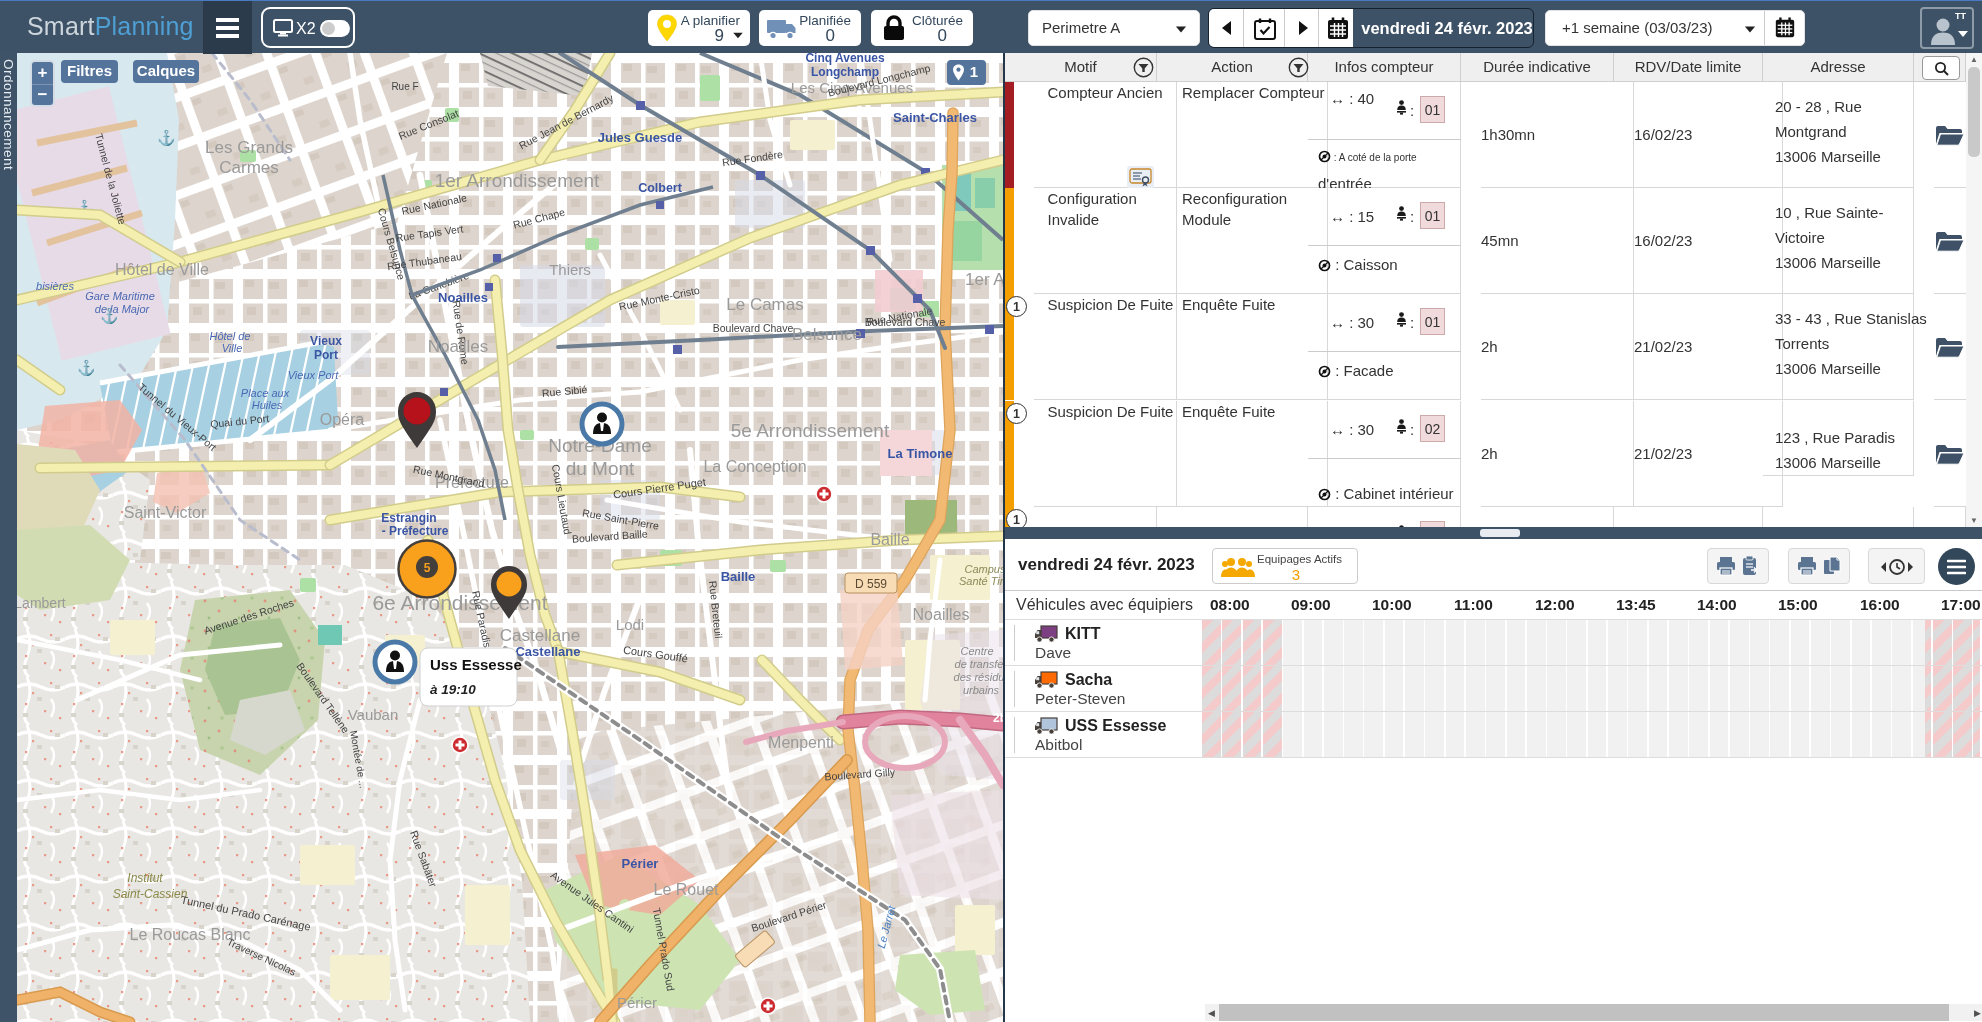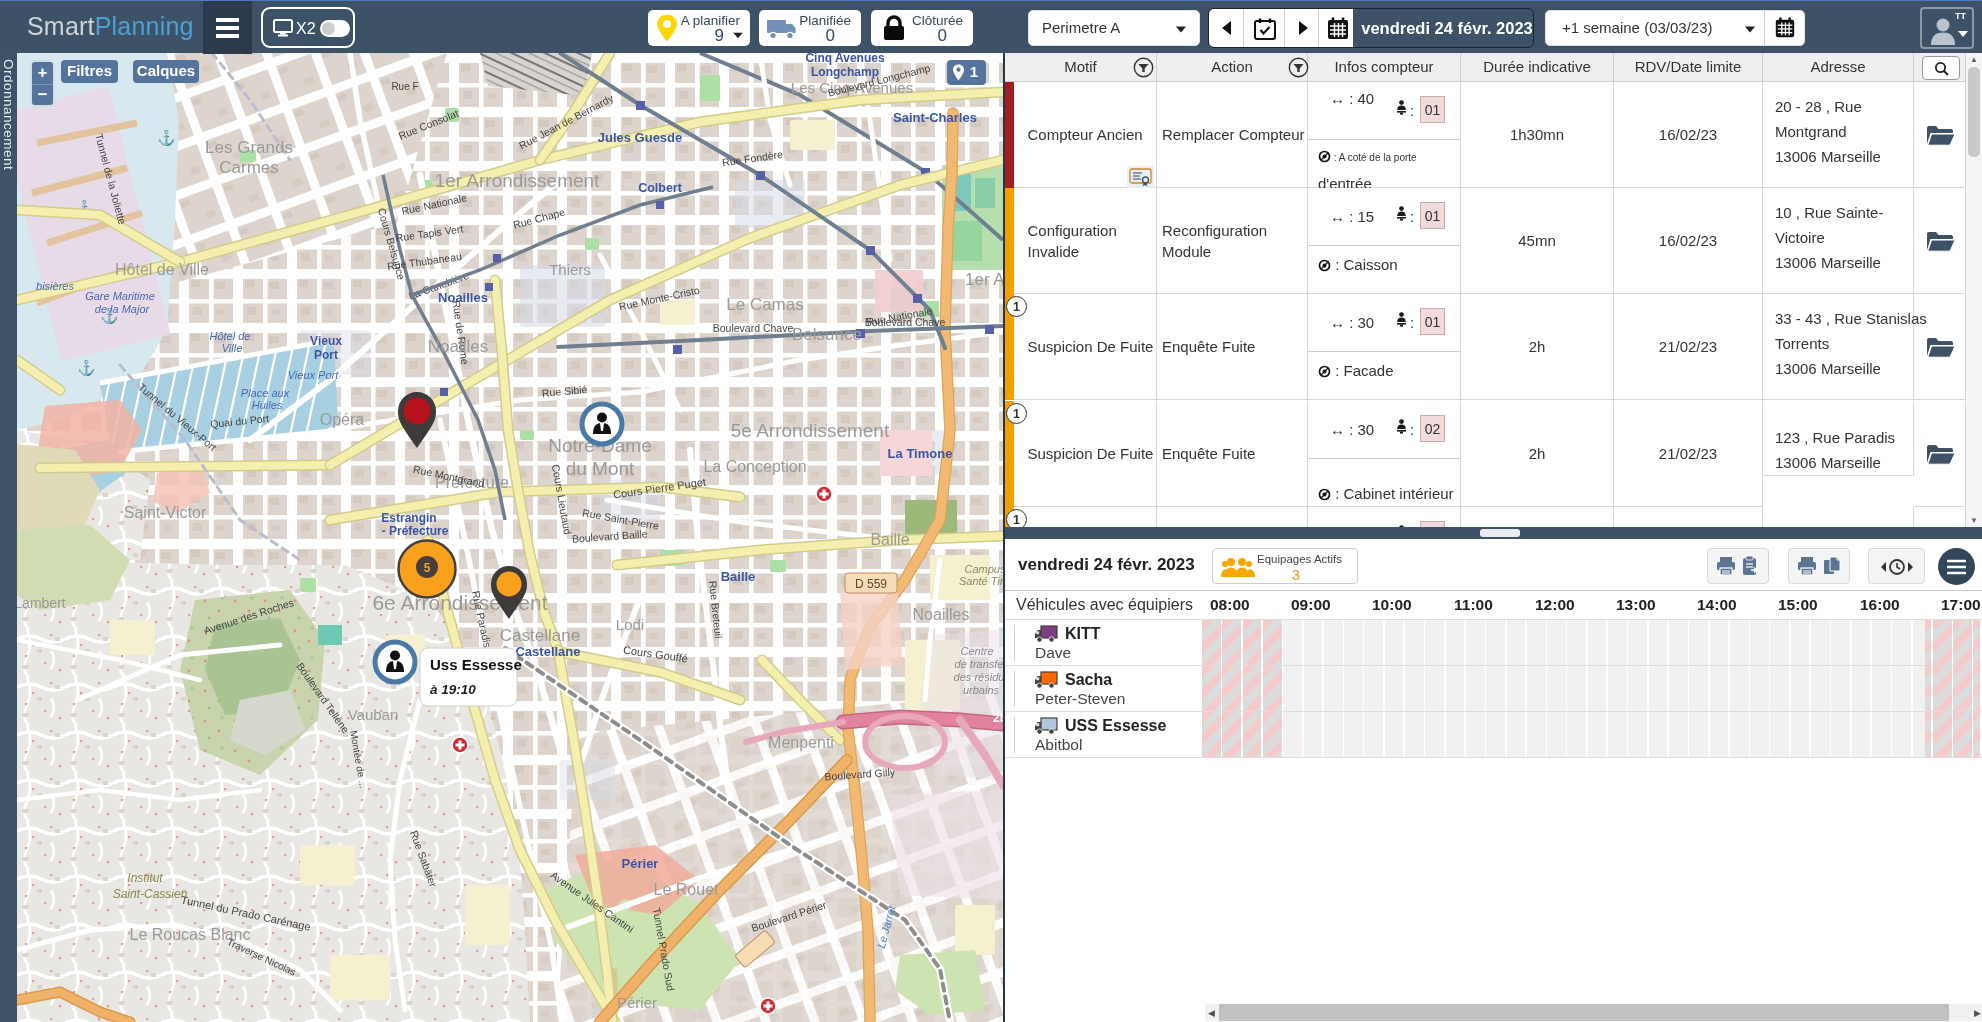--- a/index.html
+++ b/index.html
@@ -48,21 +48,21 @@
 
 
 #rightpanel { position:absolute; left:1003px; top:53px; width:979px; height:969px; background:#fff; border-left:2px solid #24364a; }
 
 
 #otable { position:absolute; left:0; top:0; width:961px; height:474px; font-size:15px; color:#333; }
 .th { position:absolute; top:0; height:29px; background:#efefef; border-right:1px solid #cfcfcf; border-bottom:1px solid #cfcfcf; text-align:center; line-height:28px; }
 .cell { position:absolute; border-right:1px solid #d8d8d8; border-bottom:1px solid #d8d8d8; }
 .badge1 { position:absolute; width:21px; height:21px; border-radius:50%; background:#fff; border:1.5px solid #333; color:#333; font-size:12.5px; font-weight:bold; text-align:center; line-height:20px; z-index:5; }
 .pinkbox { display:inline-block; width:25px; height:27px; background:#f1dadc; border:1px solid #caa; color:#333; text-align:center; line-height:26px; font-size:14px; }
-.vctr { display:flex; align-items:center; justify-content:center; text-align:center; }
+.vctr { display:flex; align-items:center; justify-content:flex-start; text-align:center;margin-left:20px; }
 #vscroll { position:absolute; left:961px; top:0; width:16px; height:474px; background:#f5f5f5; }
 #hscroll1 { position:absolute; left:0; top:474px; width:977px; height:12px; background:#3d5266; }
 #hscroll1 .thumb { position:absolute; left:475px; top:2px; width:40px; height:8px; background:#e8ecf0; border-radius:3px; }
 
 
 #planhead { position:absolute; left:0; top:486px; width:977px; height:52px; background:#fff; border-bottom:1px solid #c9c9c9; }
 #planhead .date { position:absolute; left:13px; top:16px; font-size:17px; font-weight:bold; color:#222; }
 #eqbox { position:absolute; left:207px; top:9px; width:146px; height:36px; border:1px solid #ccc; border-radius:4px; }
 #eqbox .t { position:absolute; left:44px; top:4px; font-size:11.5px; color:#444; }
 #eqbox .n { position:absolute; left:48px; top:17px; width:70px; text-align:center; font-size:15px; color:#f59e00; }
@@ -851,21 +851,21 @@
             </svg></span>
         </div>
     </div>
     <div id="timehead">
         <span class="vh">Véhicules avec équipiers</span>
         <span class="hourlbl" style="left:205px;">08:00</span>
         <span class="hourlbl" style="left:286px;">09:00</span>
         <span class="hourlbl" style="left:367px;">10:00</span>
         <span class="hourlbl" style="left:449px;">11:00</span>
         <span class="hourlbl" style="left:530px;">12:00</span>
-        <span class="hourlbl" style="left:611px;">13:00</span>
+        <span class="hourlbl" style="left:611px;">13:45</span>
         <span class="hourlbl" style="left:692px;">14:00</span>
         <span class="hourlbl" style="left:773px;">15:00</span>
         <span class="hourlbl" style="left:855px;">16:00</span>
         <span class="hourlbl" style="left:936px;">17:00</span>
       </div>
     <div id="planrows">
       <div class="prow" style="top:567px;">
           <div class="vline"></div>
           <span style="position:absolute;left:29px;top:5px;"><svg width="24" height="18" viewBox="0 0 24 18">
               <rect x="7" y="1" width="16" height="12" fill="#7b3f82" stroke="#463f3a" stroke-width="1.2"></rect>

